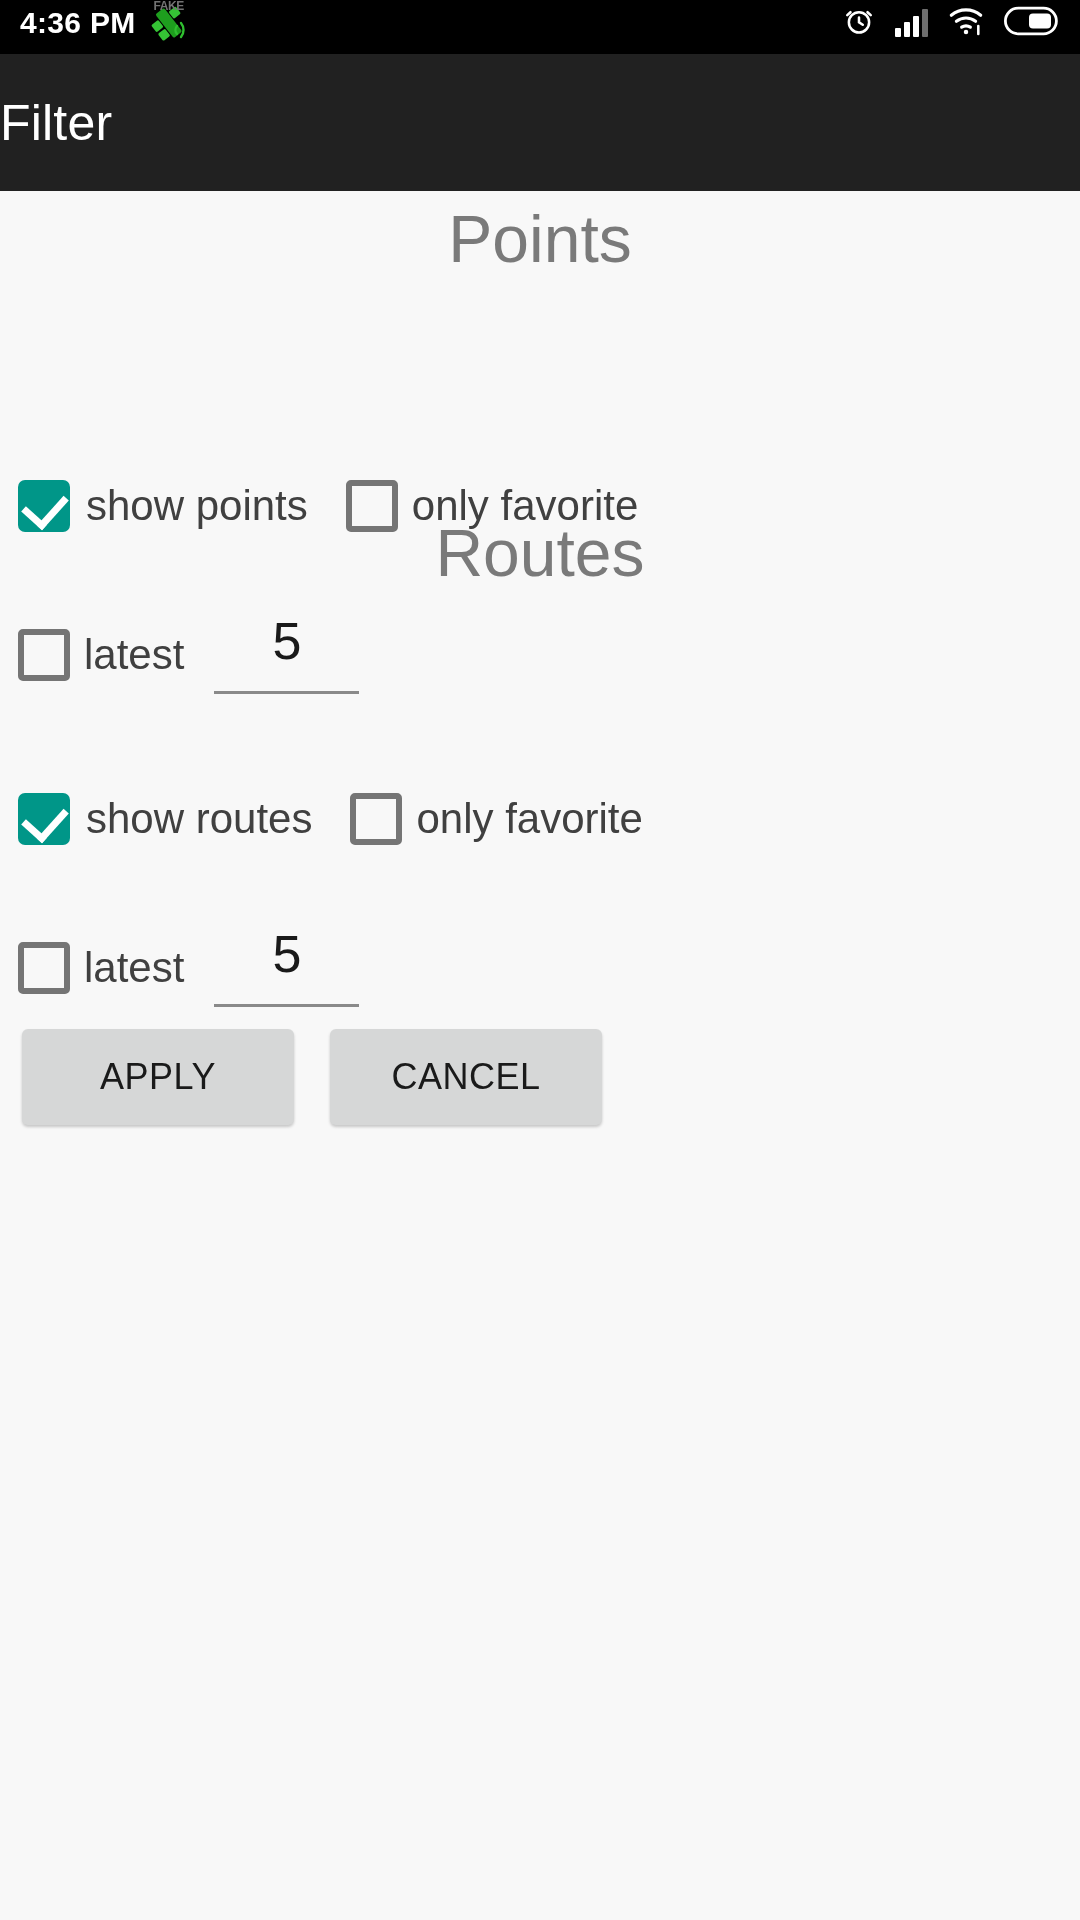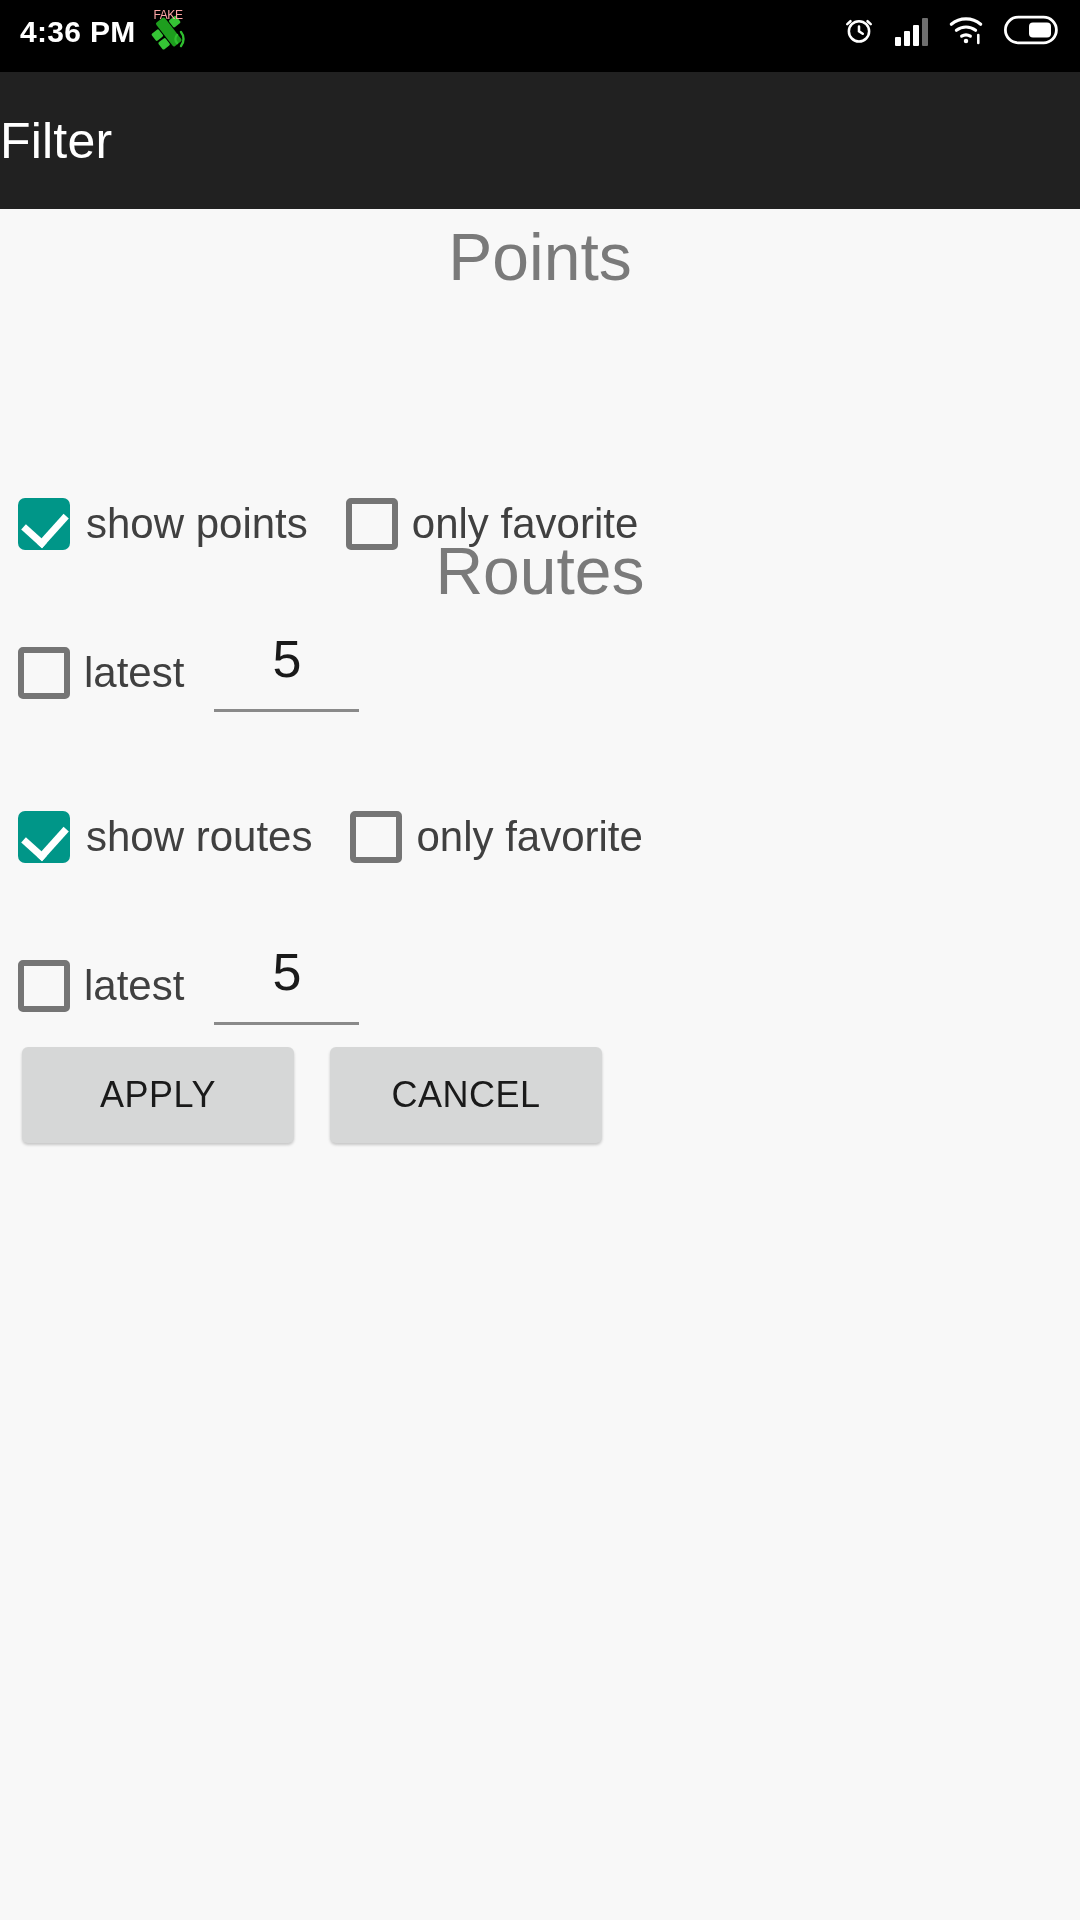--- a/index.html
+++ b/index.html
@@ -5,34 +5,34 @@
   * { margin:0; padding:0; box-sizing:border-box; }
   html, body {
     width:1080px; height:1920px;
     background:#F8F8F8;
     font-family:"Liberation Sans", sans-serif;
     overflow:hidden;
   }
 
   
   #status-bar {
-    height:72px; background:#000000;
+    height:54px; background:#000000;
     display:flex; align-items:center;
     padding:0 22px 8px 20px;
     position:relative;
   }
   #status-left { display:flex; align-items:center; gap:14px; }
   #clock {
     color:#FFFFFF; font-size:30px; font-weight:bold;
     letter-spacing:0.3px; line-height:1;
   }
   #fake-gps-icon { position:relative; width:40px; height:42px; }
   #fake-gps-icon .fake-text {
     position:absolute; top:-2px; left:4px;
-    color:#fca5a5; font-size:12px; font-weight:normal;
+    color:#737373; font-size:12px; font-weight:bold;
     letter-spacing:-0.4px; line-height:1;
   }
   #status-right {
     margin-left:auto; display:flex; align-items:center; gap:20px;
   }
   .sig-bars { display:flex; align-items:flex-end; gap:3px; height:28px; }
   .sig-bars i { display:block; width:6px; background:#FFFFFF; border-radius:1px; }
   .sig-bars i.b1 { height:9px; }
   .sig-bars i.b2 { height:15px; }
   .sig-bars i.b3 { height:21px; }

